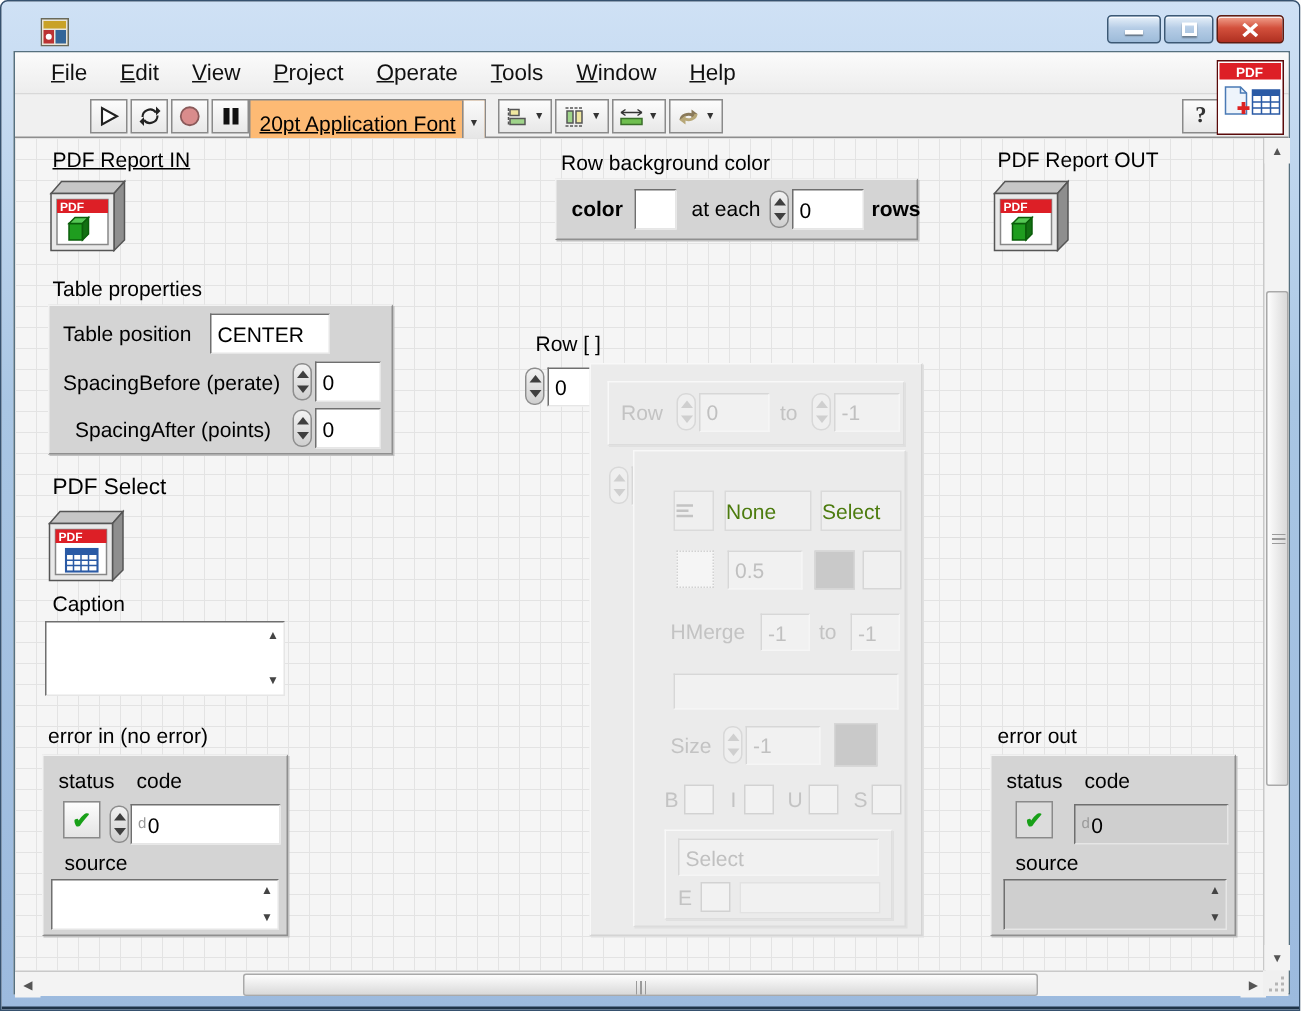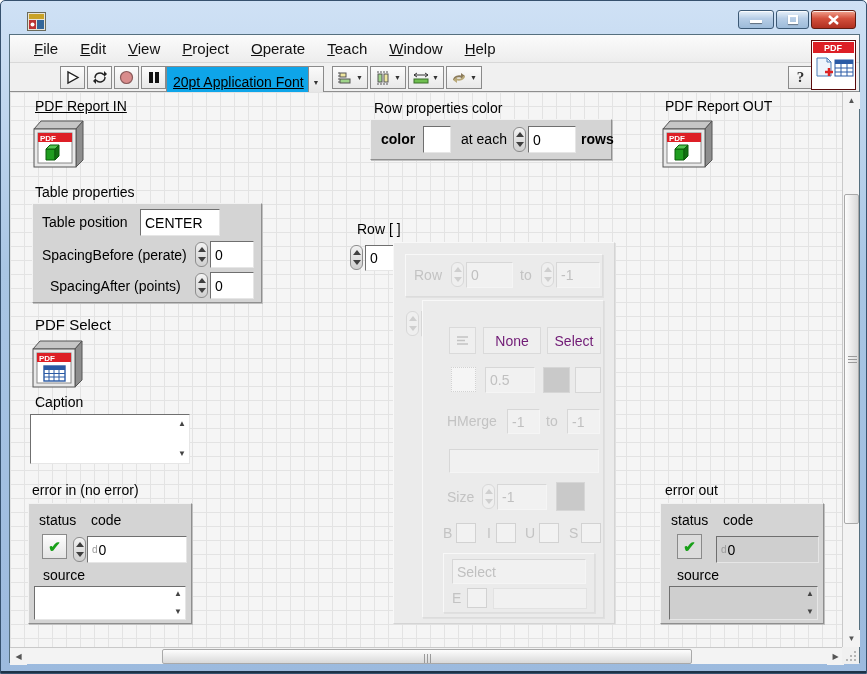--- a/index.html
+++ b/index.html
@@ -21,21 +21,21 @@
   .client{position:absolute;left:8px;top:33px;width:851px;height:629px;background:#f0f0f0;border:1px solid #56707f;}
 
   .menubar{position:absolute;left:0;top:0;width:100%;height:28px;background:linear-gradient(#fbfbfb,#ededed);
            border-bottom:1px solid #d8d8d8;padding-left:14px;display:flex;align-items:center;gap:2px;}
   .mi{display:inline-block;padding:4px 10px;font-size:15px;color:#111;}
   .mk{text-decoration:underline;}
 
   .toolbar{position:absolute;left:0;top:28px;width:100%;height:29px;background:#f0f0f0;border-bottom:1px solid #8e8e8e;}
   .tbtn{position:absolute;top:3px;height:23px;background:linear-gradient(#fcfcfc,#e8e8e8);border:1px solid #8a8a8a;
         display:flex;align-items:center;justify-content:center;}
-  .fontbox{position:absolute;left:156px;top:3px;width:158px;height:32px;border:1px solid #8a8a8a;background:#0ea5e9;
+  .fontbox{position:absolute;left:156px;top:3px;width:158px;height:32px;border:1px solid #8a8a8a;background:#fdba74;
            display:flex;align-items:center;}
   .fontbox .ftxt{flex:1;padding-left:6px;font-size:14px;color:#000;white-space:nowrap;overflow:hidden;text-decoration:underline;}
   .ddcell{width:15px;height:100%;border-left:1px solid #8a8a8a;background:linear-gradient(#fafafa,#e2e2e2);
           display:flex;align-items:center;justify-content:center;font-size:7px;color:#333;}
   .dda{font-size:7px;color:#333;margin-left:3px;}
 
   
   .panel{position:absolute;left:0;top:57px;width:834px;height:555px;overflow:hidden;background-color:#f5f5f5;
          background-image:linear-gradient(to right,#e3e3e3 1px,transparent 1px),linear-gradient(to bottom,#e3e3e3 1px,transparent 1px);
          background-size:14px 14px;}
@@ -47,22 +47,22 @@
   .spin{position:absolute;width:13px;height:25px;background:linear-gradient(#f2f2f2,#cfcfcf);border:1px solid #8d8d8d;border-radius:6px;}
   .spin::before{content:"";position:absolute;left:2px;top:4px;border-left:4px solid transparent;border-right:4px solid transparent;border-bottom:5px solid #3f3f3f;}
   .spin::after{content:"";position:absolute;left:2px;bottom:4px;border-left:4px solid transparent;border-right:4px solid transparent;border-top:5px solid #3f3f3f;}
   .scrollmini{position:absolute;right:3px;font-size:8px;color:#444;line-height:8px;}
 
   
   .dcl{position:absolute;background:#ebebeb;border:1px solid;border-color:#f8f8f8 #d4d4d4 #d4d4d4 #f8f8f8;box-shadow:1px 1px 0 #e0e0e0;}
   .dlbl{position:absolute;font-size:14px;color:#c3c3c3;white-space:nowrap;}
   .dfield{position:absolute;background:#f1f1f1;border:1px solid;border-color:#d7d7d7 #f5f5f5 #f5f5f5 #d7d7d7;
           font-size:14px;color:#c0c0c0;display:flex;align-items:center;padding-left:4px;}
-  .dbtn{position:absolute;background:#efefef;border:1px solid #dadada;font-size:14px;color:#701a75;
-        display:flex;align-items:center;justify-content:center;}
+  .dbtn{position:absolute;background:#efefef;border:1px solid #dadada;font-size:14px;color:#4d7c0f;
+        display:flex;align-items:center;justify-content:flex-start;}
   .dspin{position:absolute;width:13px;height:25px;background:#efefef;border:1px solid #d8d8d8;border-radius:6px;}
   .dspin::before{content:"";position:absolute;left:2px;top:4px;border-left:4px solid transparent;border-right:4px solid transparent;border-bottom:5px solid #cfcfcf;}
   .dspin::after{content:"";position:absolute;left:2px;bottom:4px;border-left:4px solid transparent;border-right:4px solid transparent;border-top:5px solid #cfcfcf;}
   .dcb{position:absolute;width:20px;height:20px;background:#f2f2f2;border:1px solid #d2d2d2;}
   .swatch{position:absolute;border:1px solid #d6d6d6;}
 
   .cb-check{position:absolute;width:25px;height:25px;background:linear-gradient(#fdfdfd,#e4e4e4);border:1px solid #8a8a8a;
             display:flex;align-items:center;justify-content:center;font-size:15px;color:#18a018;font-weight:bold;}
   .radix{font-size:10px;color:#9a9a9a;margin-right:1px;}
 
@@ -109,21 +109,21 @@
   </div>
 
   <div class="client">
 
     <div class="menubar">
       <span class="mi"><span class="mk">F</span><span>ile</span></span>
       <span class="mi"><span class="mk">E</span><span>dit</span></span>
       <span class="mi"><span class="mk">V</span><span>iew</span></span>
       <span class="mi"><span class="mk">P</span><span>roject</span></span>
       <span class="mi"><span class="mk">O</span><span>perate</span></span>
-      <span class="mi"><span class="mk">T</span><span>each</span></span>
+      <span class="mi"><span class="mk">T</span><span>ools</span></span>
       <span class="mi"><span class="mk">W</span><span>indow</span></span>
       <span class="mi"><span class="mk">H</span><span>elp</span></span>
     </div>
 
     <div class="toolbar">
       <div class="tbtn" style="left:50px;width:25px;">
         <svg width="15" height="15" viewBox="0 0 15 15">
             <polygon points="3,2 3,13 13,7.5" fill="#fff" stroke="#222" stroke-width="1.4"></polygon>
           </svg>
       </div>
@@ -208,21 +208,21 @@
         <polygon points="45,11 52,3 52,42 45,49" fill="#8e8e8e" stroke="#555"></polygon>
         <rect x="3" y="11" width="42" height="38" fill="#e9e9e9" stroke="#555"></rect>
         <rect x="7" y="15" width="34" height="30" fill="#fff" stroke="#888"></rect>
         <rect x="7" y="15" width="34" height="9" fill="#dd1f26"></rect>
         <text x="9" y="22.5" font-size="8" font-weight="bold" fill="#fff" font-family="Liberation Sans, sans-serif">PDF</text>
         <polygon points="15,31 24,31 24,42 15,42" fill="#1f9d1f" stroke="#0a5d0a"></polygon>
         <polygon points="15,31 19,27 28,27 24,31" fill="#55c755" stroke="#0a5d0a"></polygon>
         <polygon points="24,31 28,27 28,38 24,42" fill="#127012" stroke="#0a5d0a"></polygon>
       </svg>
 
-      <span class="lbl" style="left:364px;top:8px;">Row properties color</span>
+      <span class="lbl" style="left:364px;top:8px;">Row background color</span>
       <div class="cluster" style="left:360px;top:27px;width:242px;height:41px;">
         <span class="lbl" style="left:10px;top:11px;font-weight:bold;">color</span>
         <div class="field" style="left:52px;top:6px;width:28px;height:27px;"></div>
         <span class="lbl" style="left:90px;top:11px;">at each</span>
         <div class="spin" style="left:142px;top:7px;"></div>
         <div class="field" style="left:157px;top:6px;width:48px;height:27px;">
             <span>0</span>
           </div>
         <span class="lbl" style="left:210px;top:11px;font-weight:bold;">rows</span>
       </div>

